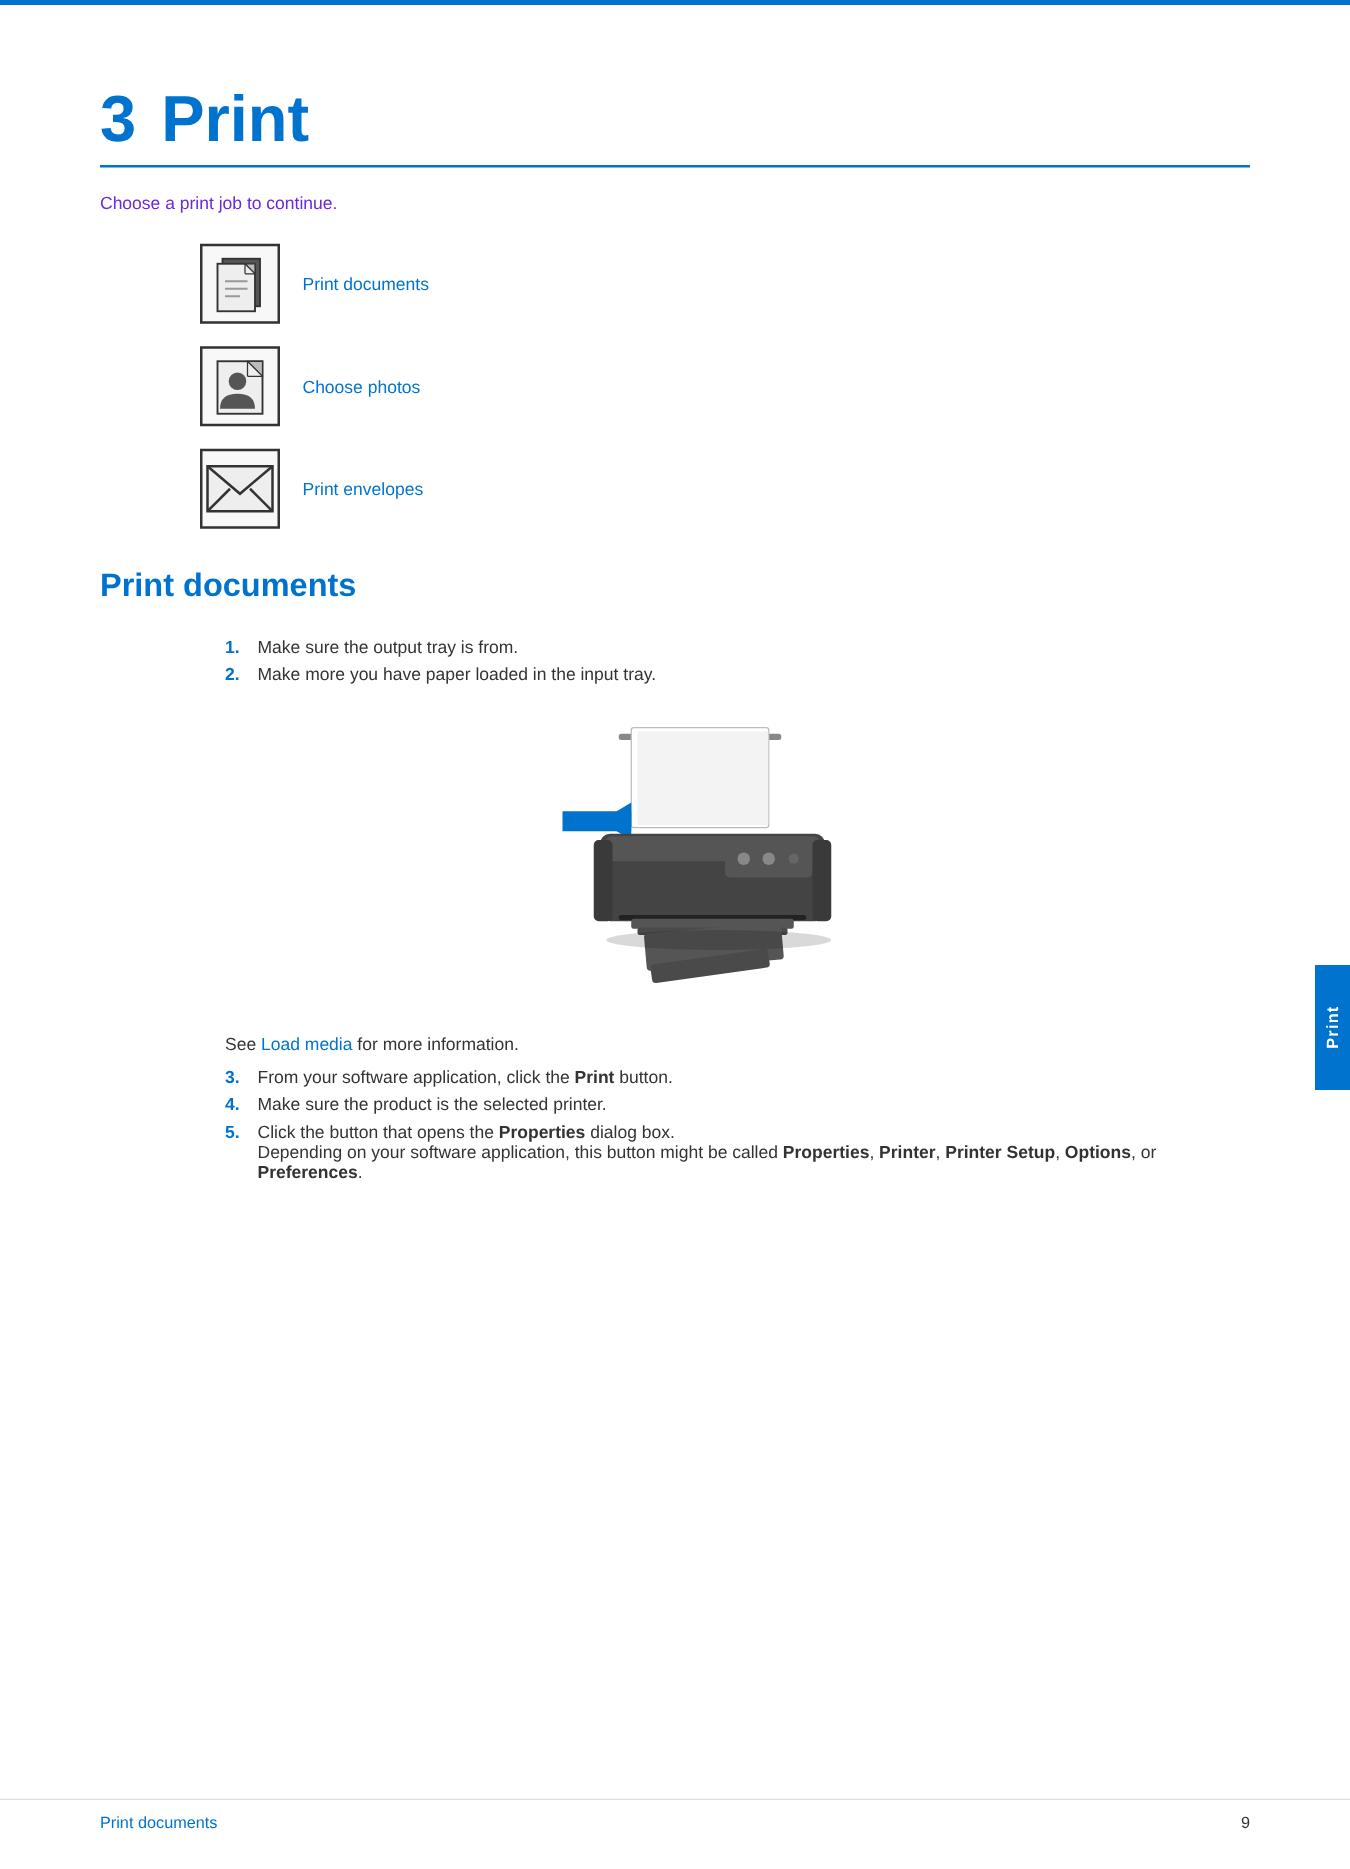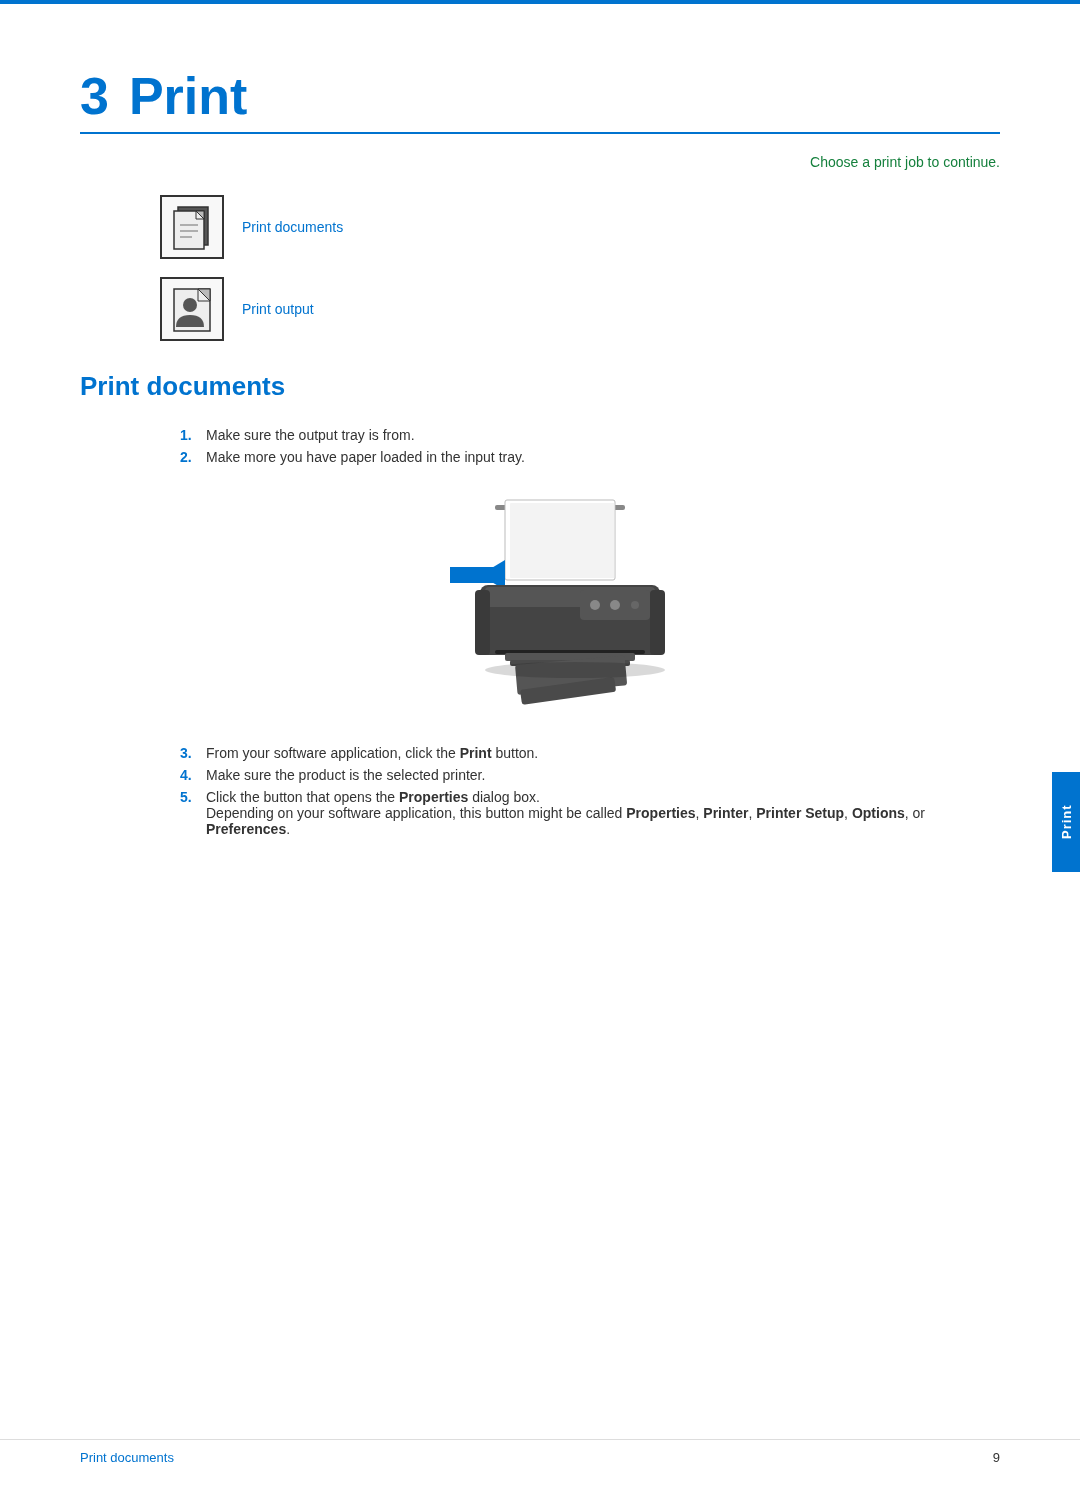--- a/index.html
+++ b/index.html
@@ -49,23 +49,22 @@
 
     .chapter-title {
       font-size: 52px;
       font-weight: bold;
       color: #0073CF;
       line-height: 1;
     }
 
     .intro-text {
       margin-bottom: 25px;
-      color: #15803d;
-      font-size: 14px;
-      text-align: right;
+      color: #6d28d9;
+      font-size: 14px;
     }
 
     
     .menu-items {
       margin-left: 80px;
       margin-bottom: 30px;
     }
 
     .menu-item {
       display: flex;
@@ -242,23 +241,38 @@
 
           <polygon points="30,6 42,6 42,18" fill="#bbb" stroke="#333" stroke-width="1"></polygon>
           <line x1="30" y1="6" x2="30" y2="18" stroke="#333" stroke-width="1"></line>
           <line x1="30" y1="18" x2="42" y2="18" stroke="#333" stroke-width="1"></line>
 
           <circle cx="22" cy="22" r="7" fill="#555"></circle>
 
           <path d="M8 44 Q8 32 22 32 Q36 32 36 44" fill="#555"></path>
         </svg>
       </div>
-      <a class="menu-link" href="#">Print output</a>
+      <a class="menu-link" href="#">Choose photos</a>
     </div>
 
+    <div class="menu-item">
+      <div class="menu-icon">
+        <svg width="56" height="44" viewBox="0 0 56 44" fill="none" xmlns="http://www.w3.org/2000/svg">
+
+          <rect x="2" y="4" width="52" height="36" fill="#eee" stroke="#333" stroke-width="2"></rect>
+
+          <polyline points="2,4 28,26 54,4" fill="none" stroke="#333" stroke-width="2"></polyline>
+
+          <line x1="2" y1="40" x2="20" y2="22" stroke="#333" stroke-width="2"></line>
+
+          <line x1="54" y1="40" x2="36" y2="22" stroke="#333" stroke-width="2"></line>
+        </svg>
+      </div>
+      <a class="menu-link" href="#">Print envelopes</a>
+    </div>
 
   </div>
 
   <h2 class="section-heading">Print documents</h2>
 
   <div class="content-area">
 
 
     <ol class="numbered-list">
 
@@ -305,20 +319,23 @@
         <rect x="100" y="195" width="95" height="15" rx="3" fill="#4a4a4a" transform="rotate(-8 100 195)"></rect>
 
         <rect x="55" y="95" width="15" height="65" rx="4" fill="#3a3a3a"></rect>
 
         <rect x="230" y="95" width="15" height="65" rx="4" fill="#3a3a3a"></rect>
 
         <ellipse cx="155" cy="175" rx="90" ry="8" fill="rgba(0,0,0,0.15)"></ellipse>
       </svg>
     </div>
 
+    <p class="load-media-text">
+      <span>See </span><a href="#">Load media</a><span> for more information.</span>
+    </p>
 
     <ol class="numbered-list">
 
       <li>
         <span class="list-number">3.</span>
         <span>From your software application, click the <strong>Print</strong> button.</span>
       </li>
 
       <li>
         <span class="list-number">4.</span>

